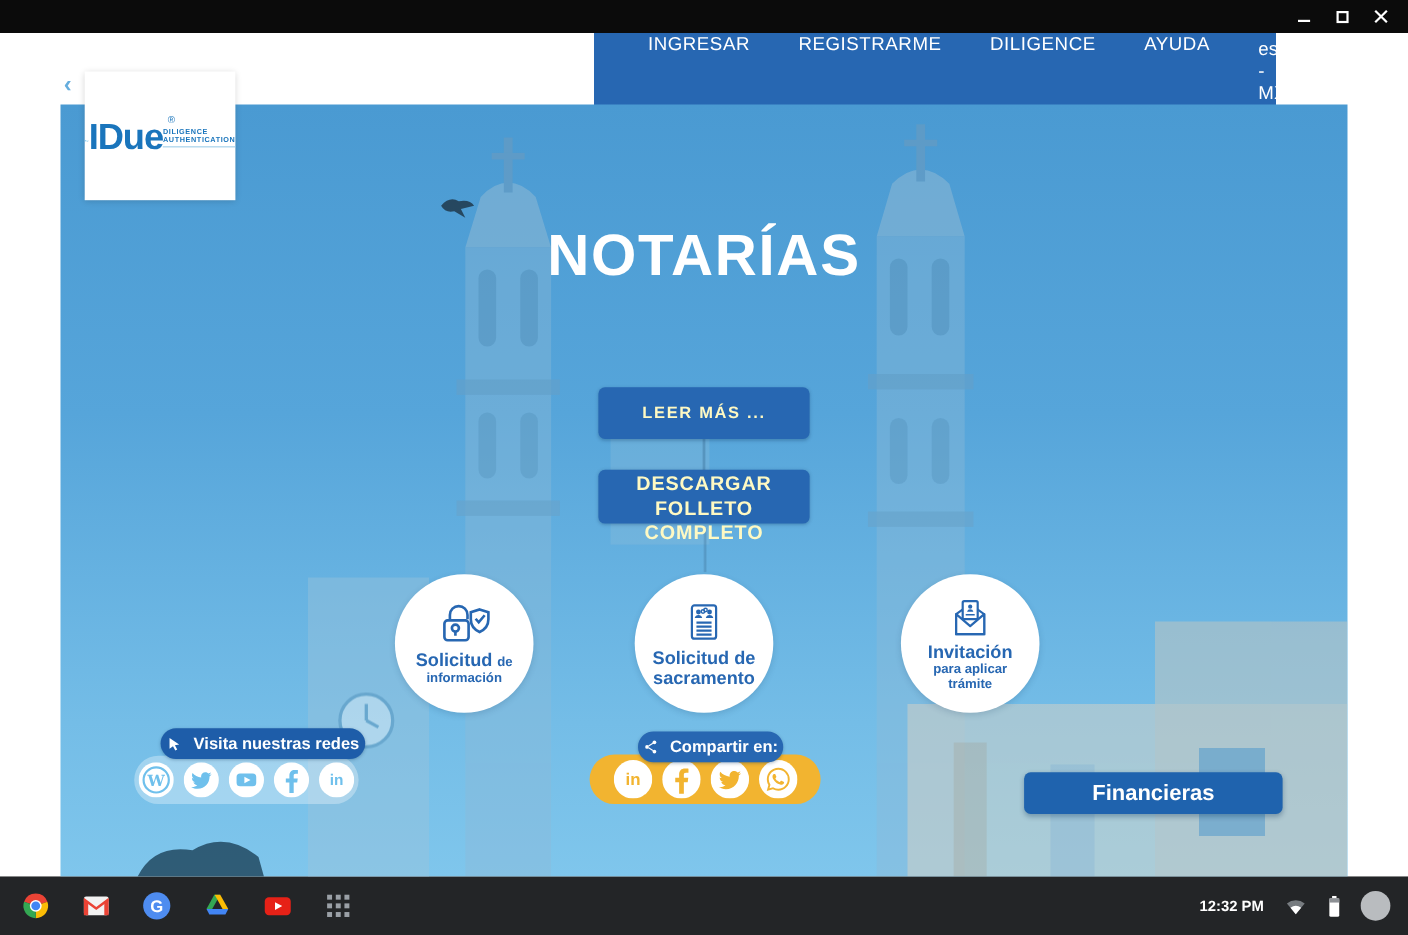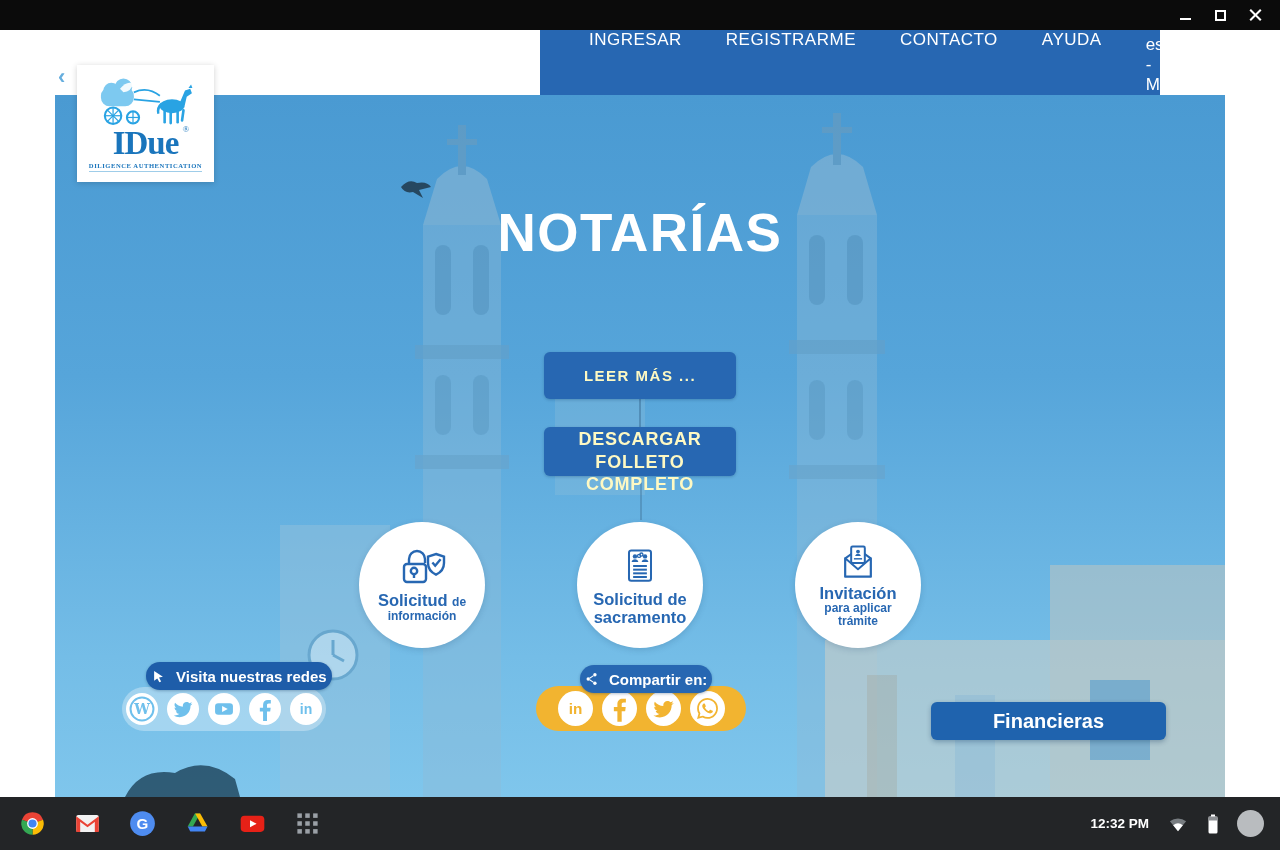--- a/index.html
+++ b/index.html
@@ -34,37 +34,37 @@
   .hero-title{position:absolute;left:0;top:112px;width:100%;text-align:center;color:#fff;font-weight:700;font-size:53px;letter-spacing:1.5px;line-height:.99;}
 
   .btn-blue{position:absolute;left:50%;transform:translateX(-50%);background:#2767b2;color:#fef9c3;border:none;border-radius:6px;cursor:pointer;font-family:inherit;box-shadow:0 1px 3px rgba(0,40,80,.25);}
   .btn-leer{top:257px;width:192px;height:47px;font-size:15px;font-weight:600;letter-spacing:1.5px;}
   .btn-desc{top:332px;width:192px;height:49px;font-size:18px;font-weight:600;letter-spacing:.8px;line-height:1.25;}
 
   .feature{position:absolute;width:126px;height:126px;border-radius:50%;background:#fff;top:427px;display:flex;flex-direction:column;align-items:center;justify-content:center;text-align:center;color:#2767b2;cursor:pointer;box-shadow:0 2px 6px rgba(20,60,100,.18);}
   .feature .f-icon{margin-bottom:3px;}
   .f-line-big{font-size:16.5px;font-weight:700;line-height:1.05;}
   .f-line-small{font-size:12px;font-weight:700;line-height:1.1;}
-  .f1{left:304px;} .f2{left:522px;} .f3{left:740px;text-align:right;}
+  .f1{left:304px;} .f2{left:522px;} .f3{left:764px;text-align:right;}
 
   .pill-label{position:absolute;background:#1e5da9;border-radius:15px;display:flex;align-items:center;gap:10px;color:#fff;font-size:15px;font-weight:600;padding:0 5px;height:28px;z-index:3;box-shadow:0 1px 3px rgba(0,40,80,.3);}
   .visita-label{left:91px;top:567px;}
   .share-label{left:525px;top:570px;background:#2767b2;justify-content:center;}
 
   .icon-pill{position:absolute;border-radius:23px;display:flex;align-items:center;justify-content:center;gap:9px;z-index:2;}
   .visita-pill{left:67px;top:592px;width:204px;height:44px;background:rgba(255,255,255,.32);}
   .share-pill{left:481px;top:591px;width:210px;height:45px;background:#f2b430;}
   .soc{width:32px;height:32px;cursor:pointer;display:block;}
   .visita-pill .soc{color:#6fc0ec;}
   .share-pill .soc{color:#f2b430;width:35px;height:35px;}
 
   .btn-financieras{position:absolute;left:876px;top:607px;width:235px;height:38px;background:#1f63ae;color:#fff;font-size:20px;font-weight:700;border:none;border-radius:6px;cursor:pointer;font-family:inherit;box-shadow:0 2px 5px rgba(0,40,80,.3);}
 
   
-  .logo-card{position:absolute;left:77px;top:35px;width:137px;height:117px;background:#fff;box-shadow:0 1px 6px rgba(0,0,0,.18);z-index:5;display:flex;flex-direction:column;align-items:center;cursor:pointer;font-family:Liberation Serif, serif;}
+  .logo-card{position:absolute;left:77px;top:35px;width:137px;height:117px;background:#fff;box-shadow:0 1px 6px rgba(0,0,0,.18);z-index:5;display:flex;flex-direction:row;align-items:center;cursor:pointer;}
   .logo-brand{color:#1a75bc;font-weight:700;font-size:33px;line-height:.9;letter-spacing:-1px;position:relative;}
   .logo-reg{position:absolute;right:-10px;top:-4px;font-size:9px;font-weight:400;}
   .logo-tagline{color:#1a75bc;font-size:6.6px;font-weight:700;letter-spacing:.55px;margin-top:3px;border-bottom:1px solid #9fcde9;padding-bottom:2px;}
 
   
   .taskbar{position:absolute;left:0;top:797px;width:1280px;height:53px;background:#232527;display:flex;align-items:center;}
   .task-left{display:flex;align-items:center;gap:28px;padding-left:19px;}
   .task-app{width:27px;height:27px;cursor:pointer;}
   .task-right{margin-left:auto;display:flex;align-items:center;gap:18px;padding-right:16px;cursor:pointer;}
   .task-time{color:#fff;font-size:13.5px;font-weight:700;}
@@ -79,21 +79,21 @@
     <div class="winbtn min"></div>
     <div class="winbtn max"></div>
     <div class="winbtn close"></div>
   </div>
 
   <div class="content">
 
     <div class="navbar">
       <span class="nav-item">INGRESAR</span>
       <span class="nav-item">REGISTRARME</span>
-      <span class="nav-item">CONTACTO</span>
+      <span class="nav-item">DILIGENCE</span>
       <span class="nav-item">AYUDA</span>
       <span class="lang">
         <span>es - MX</span>
         <span class="lang-caret"></span>
       </span>
     </div>
 
     <div class="back-chevron">‹</div>
 
     <div class="hero">

